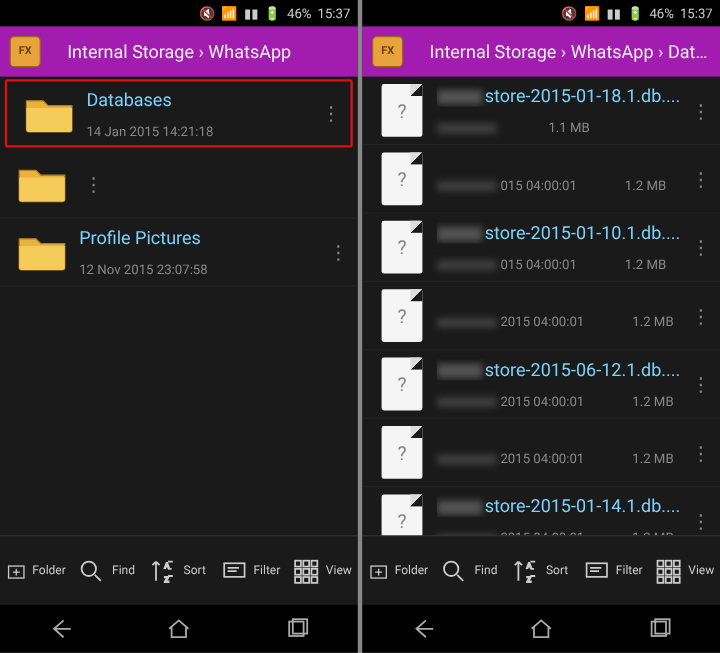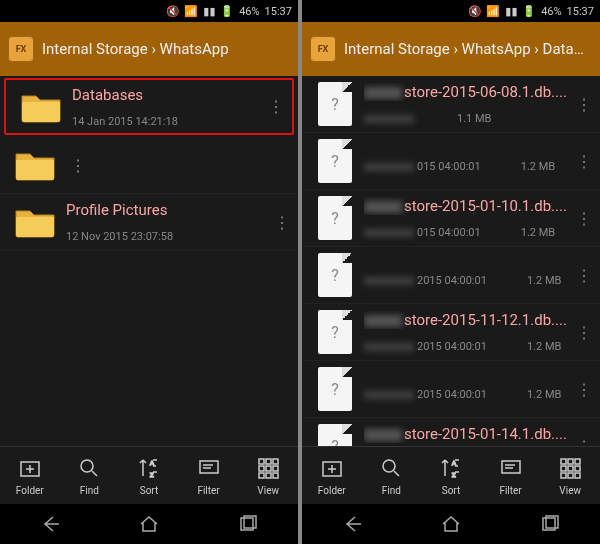--- a/index.html
+++ b/index.html
@@ -1,35 +1,35 @@
 <!DOCTYPE html>
 <html><head>
 <meta charset="utf-8">
 <style>
 *{margin:0;padding:0;box-sizing:border-box;font-family:Roboto,Arial,sans-serif}
 body{background:#888;display:flex;gap:4px;width:600px;height:544px;overflow:hidden}
 .phone{width:298px;height:544px;background:#1a1a1a;display:flex;flex-direction:column;position:relative}
 .statusbar{height:22px;background:#000;color:#ccc;display:flex;align-items:center;justify-content:flex-end;gap:5px;padding:0 6px;font-size:11px}
 .statusbar .sicon{display:inline-flex;align-items:center}
-.header{height:54px;background:#a16207;display:flex;align-items:center;gap:8px;padding:0 8px;color:#eee;font-size:15px}
+.header{height:42px;background:#a21caf;display:flex;align-items:center;gap:22px;padding:0 8px;color:#eee;font-size:15px}
 .appicon{width:26px;height:26px;background:#e8a33c;border-radius:4px;border:1px solid #9c6618;display:flex;align-items:center;justify-content:center;font-size:9px;color:#6b3f0c;font-weight:bold}
 .crumbs{white-space:nowrap;overflow:hidden;text-overflow:ellipsis;flex:1}
 .list{flex:1;overflow:hidden;background:#1a1a1a}
 .row{display:flex;align-items:center;height:57px;padding:0 4px;border-bottom:1px solid rgba(255,255,255,.04)}
 .row.hl{border:2px solid #d11;margin:2px 4px;border-radius:2px}
 .folder-icon{width:42px;height:34px;margin:0 10px}
 .folder-icon svg{width:100%;height:100%}
 .file-icon{width:34px;height:44px;margin:0 12px;background:#f5f5f5;border-radius:2px;position:relative;display:flex;align-items:center;justify-content:center;color:#888;font-size:16px}
 .file-icon::after{content:"";position:absolute;top:0;right:0;width:10px;height:10px;background:linear-gradient(135deg,#ddd 50%,#1a1a1a 50%)}
 .meta{flex:1;min-width:0;color:#ddd}
-.fname{font-size:15px;color:#fca5a5;white-space:nowrap;overflow:hidden;text-overflow:ellipsis}
+.fname{font-size:15px;color:#7dd3fc;white-space:nowrap;overflow:hidden;text-overflow:ellipsis}
 .fsub{font-size:11px;color:#888;margin-top:11px;display:flex;gap:40px}
 .more{width:24px;color:#888;text-align:center;font-size:16px}
 .toolbar{height:58px;background:#1a1a1a;border-top:1px solid #333;display:flex;justify-content:space-around;align-items:center}
-.tbtn{display:flex;flex-direction:column;align-items:center;color:#ccc;font-size:10px;gap:5px;width:50px}
+.tbtn{display:flex;flex-direction:row;align-items:center;color:#ccc;font-size:10px;gap:5px;width:50px}
 .tbtn svg{width:24px;height:24px;stroke:#ccc;fill:none;stroke-width:1.5}
 .navbar{height:40px;background:#000;display:flex;justify-content:space-around;align-items:center}
 .navbar svg{width:22px;height:22px;stroke:#aaa;fill:none;stroke-width:1.5}
 .blurname{display:inline-block;width:38px;height:12px;background:#aaa;filter:blur(3px);opacity:.4;margin-right:2px;vertical-align:middle}
 .blurdate{display:inline-block;width:50px;height:8px;background:#888;filter:blur(3px);opacity:.35;margin-right:3px;vertical-align:middle}
 </style>
 </head>
 <body>
 
 <div class="phone">
@@ -145,21 +145,21 @@
     <span>15:37</span>
   </div>
   <div class="header">
     <div class="appicon">FX</div>
     <div class="crumbs">Internal Storage › WhatsApp › Databases</div>
   </div>
   <div class="list" id="right-list">
       <div class="row">
         <div class="file-icon">?</div>
         <div class="meta">
-          <div class="fname"><span class="blurname"></span><span>store-2015-06-08.1.db....</span></div>
+          <div class="fname"><span class="blurname"></span><span>store-2015-01-18.1.db....</span></div>
           <div class="fsub">
             <span><span class="blurdate"></span><span></span></span>
             <span>1.1 MB</span>
           </div>
         </div>
         <div class="more">⋮</div>
       </div>
       <div class="row">
         <div class="file-icon">?</div>
         <div class="meta">
@@ -187,21 +187,21 @@
           <div class="fsub">
             <span><span class="blurdate"></span><span>2015 04:00:01</span></span>
             <span>1.2 MB</span>
           </div>
         </div>
         <div class="more">⋮</div>
       </div>
       <div class="row">
         <div class="file-icon">?</div>
         <div class="meta">
-          <div class="fname"><span class="blurname"></span><span>store-2015-11-12.1.db....</span></div>
+          <div class="fname"><span class="blurname"></span><span>store-2015-06-12.1.db....</span></div>
           <div class="fsub">
             <span><span class="blurdate"></span><span>2015 04:00:01</span></span>
             <span>1.2 MB</span>
           </div>
         </div>
         <div class="more">⋮</div>
       </div>
       <div class="row">
         <div class="file-icon">?</div>
         <div class="meta">

